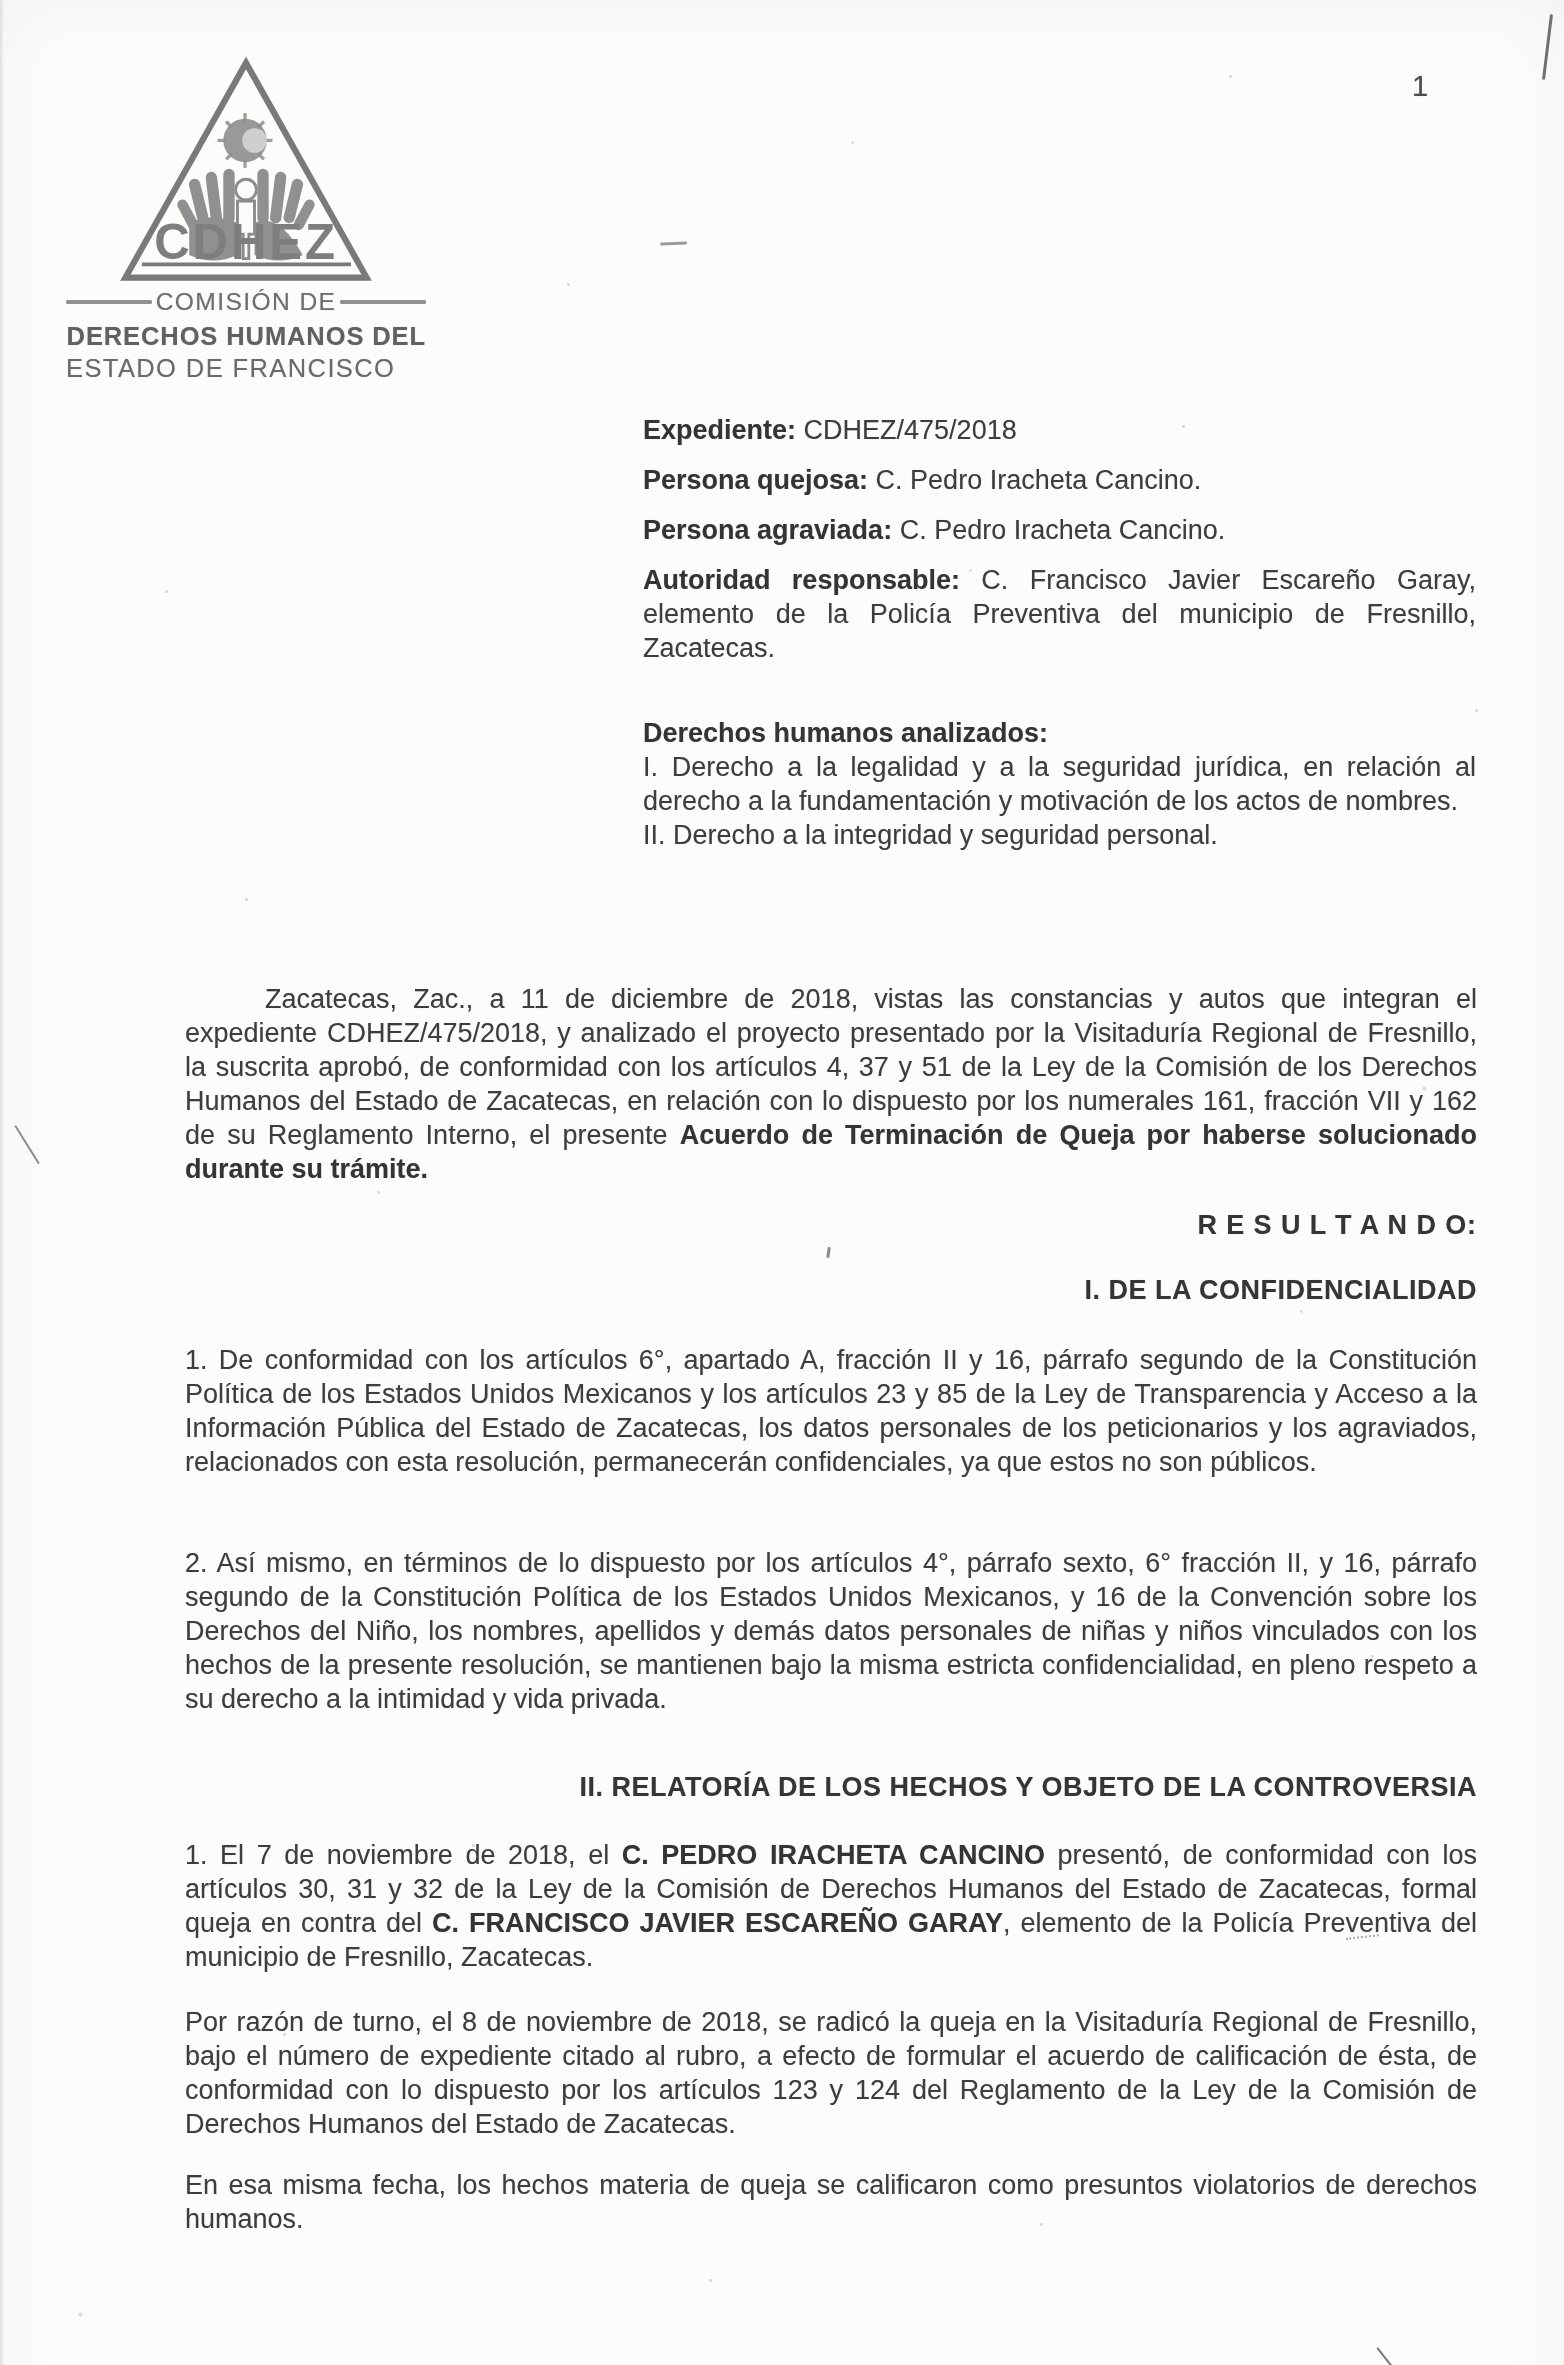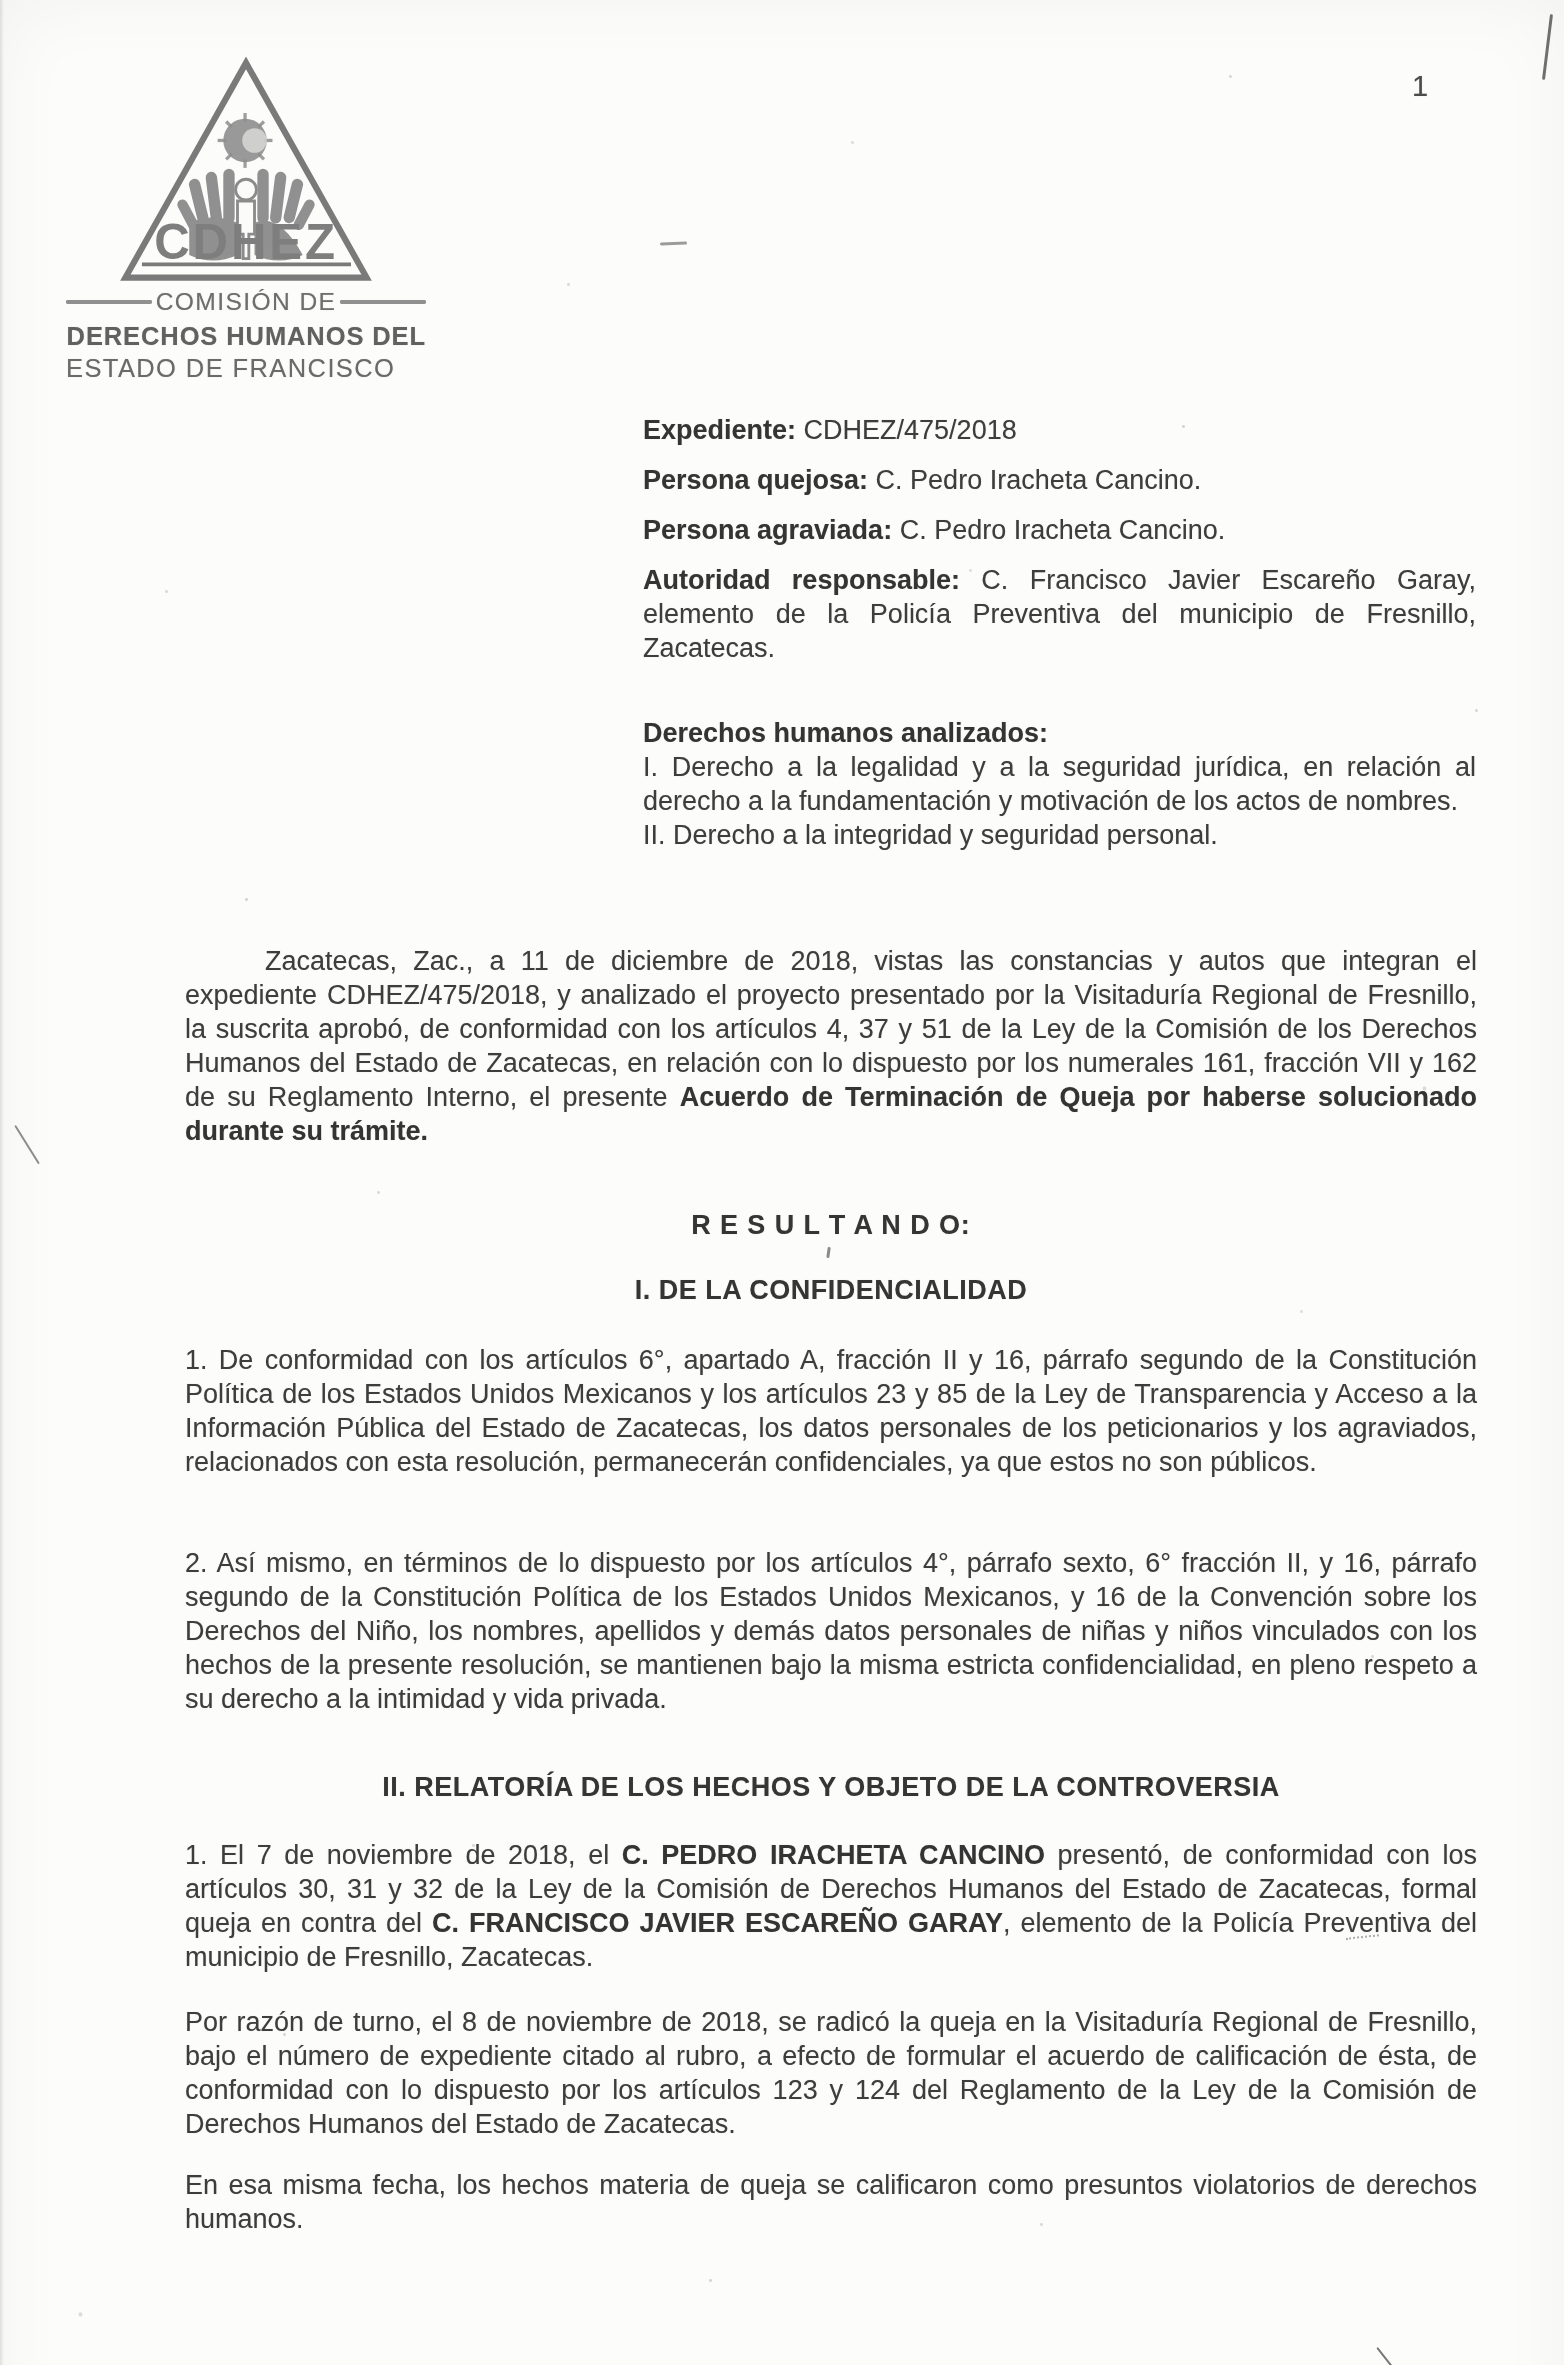--- a/index.html
+++ b/index.html
@@ -34,21 +34,21 @@
   .doc{font-size:27px;line-height:34px;text-align:justify;}
   b{font-weight:700;color:#343434;}
   
   .header-block{position:absolute;left:643px;top:413px;width:833px;}
   .entry{margin-bottom:16px;}
   .entry-multi{text-align:justify;}
   .derechos{margin-top:51px;}
   
   .para{position:absolute;left:185px;width:1292px;}
   .indent{text-indent:80px;}
-  .center-head{position:absolute;left:185px;width:1292px;text-align:center;
+  .center-head{position:absolute;left:185px;width:1292px;text-align:right;
     font-size:27px;font-weight:700;color:#353535;}
   
   .art{position:absolute;}
   .a-dash1{left:660px;top:242px;width:27.4px;height:3.3px;background:#9b9b9b;
     transform:rotate(-2deg);border-radius:1.4px;}
   .a-slash1{left:26px;top:1122px;width:2.4px;height:45px;background:#8c8c8c;
     transform:rotate(-32deg);border-radius:0.9px;}
   .a-slash2{left:1389px;top:2343px;width:2.4px;height:42px;background:#787878;
     transform:rotate(-38deg);border-radius:0.9px;}
   .a-tick{left:827px;top:1247px;width:2.8px;height:11.4px;background:#8a8a8a;
@@ -155,21 +155,21 @@
       <b>Autoridad responsable:</b>
       <span>C. Francisco Javier Escareño Garay, elemento de la Policía Preventiva del municipio de Fresnillo, Zacatecas.</span>
     </div>
     <div class="derechos">
       <div><b>Derechos humanos analizados:</b></div>
       <div class="entry-multi">I. Derecho a la legalidad y a la seguridad jurídica, en relación al derecho a la fundamentación y motivación de los actos de nombres.</div>
       <div class="entry-multi">II. Derecho a la integridad y seguridad personal.</div>
     </div>
   </div>
 
-  <div class="para doc ink indent" style="top:944px;">
+  <div class="para doc ink indent" style="top:982px;">
     <span>Zacatecas, Zac., a 11 de diciembre de 2018, vistas las constancias y autos que integran el expediente CDHEZ/475/2018, y analizado el proyecto presentado por la Visitaduría Regional de Fresnillo, la suscrita aprobó, de conformidad con los artículos 4, 37 y 51 de la Ley de la Comisión de los Derechos Humanos del Estado de Zacatecas, en relación con lo dispuesto por los numerales 161, fracción VII y 162 de su Reglamento Interno, el presente </span><b>Acuerdo de Terminación de Queja por haberse solucionado durante su trámite.</b>
   </div>
 
   <div class="center-head ink" style="top:1210px;letter-spacing:0.9px;">R E S U L T A N D O:</div>
 
   <div class="center-head ink" style="top:1275px;letter-spacing:0.5px;">I. DE LA CONFIDENCIALIDAD</div>
 
   <div class="para doc ink" style="top:1343px;">1. De conformidad con los artículos 6°, apartado A, fracción II y 16, párrafo segundo de la Constitución Política de los Estados Unidos Mexicanos y los artículos 23 y 85 de la Ley de Transparencia y Acceso a la Información Pública del Estado de Zacatecas, los datos personales de los peticionarios y los agraviados, relacionados con esta resolución, permanecerán confidenciales, ya que estos no son públicos.</div>
 
   <div class="para doc ink" style="top:1546px;">2. Así mismo, en términos de lo dispuesto por los artículos 4°, párrafo sexto, 6° fracción II, y 16, párrafo segundo de la Constitución Política de los Estados Unidos Mexicanos, y 16 de la Convención sobre los Derechos del Niño, los nombres, apellidos y demás datos personales de niñas y niños vinculados con los hechos de la presente resolución, se mantienen bajo la misma estricta confidencialidad, en pleno respeto a su derecho a la intimidad y vida privada.</div>

